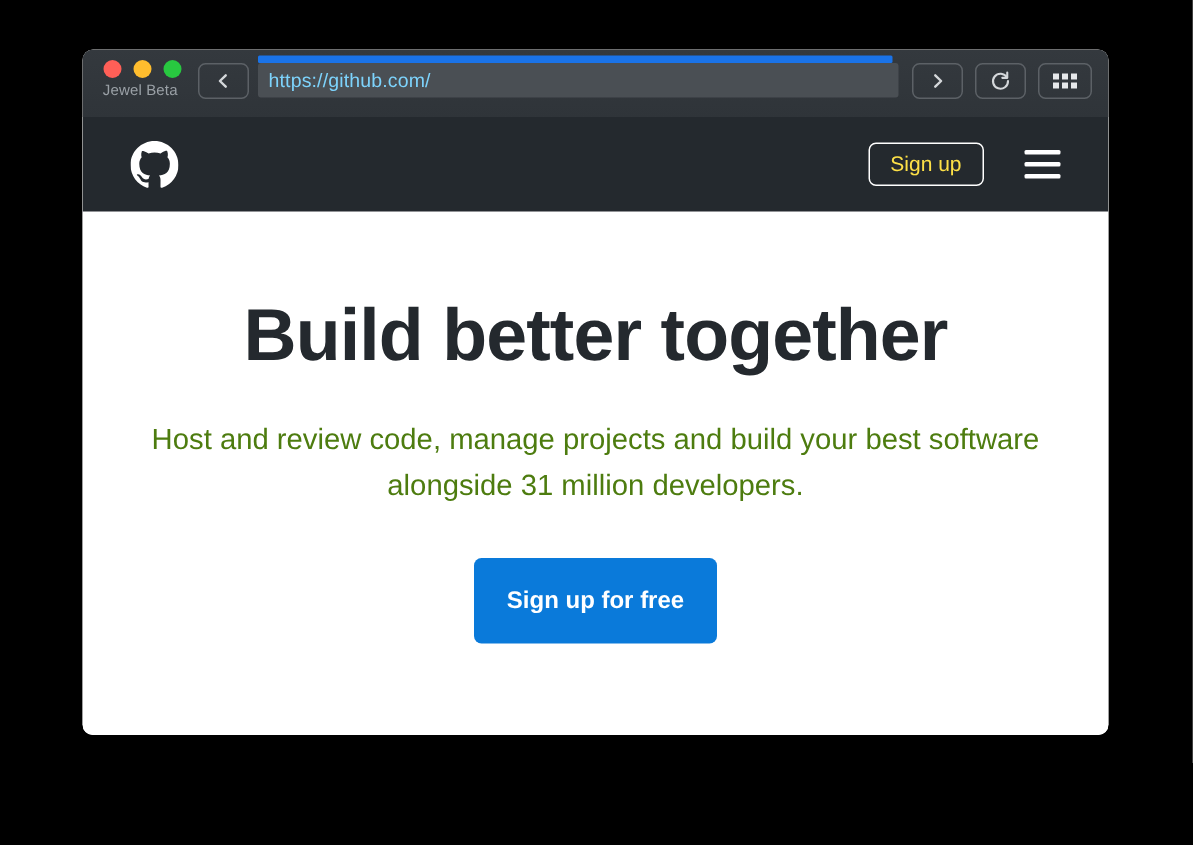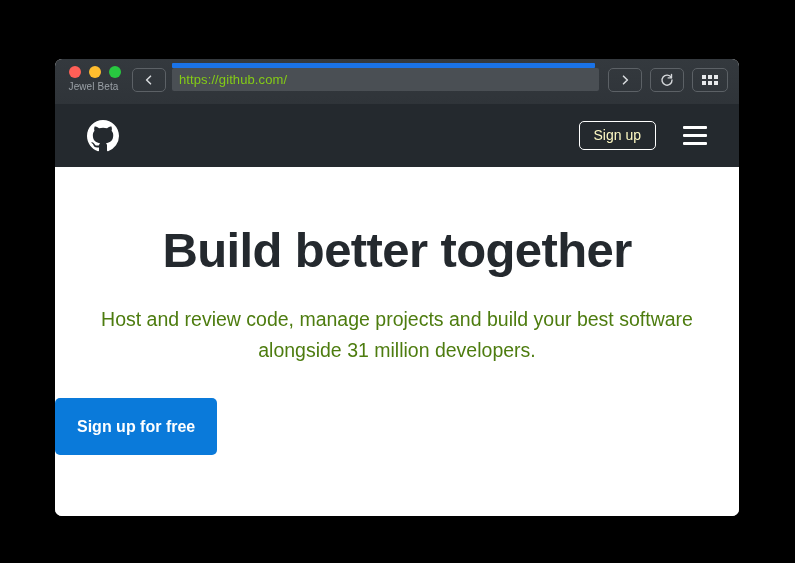--- a/index.html
+++ b/index.html
@@ -19,21 +19,20 @@
   #browser-window {
     position: absolute;
     left: 55px;
     top: 33px;
     width: 684px;
     height: 457px;
     border-radius: 7px;
     overflow: hidden;
     background: #ffffff;
     box-shadow: 0 0 0 0.5px #000;
-    margin-top: 26px;
   }
 
   
   #browser-toolbar {
     position: relative;
     height: 45px;
     background: #32373c;
     background: linear-gradient(#34393e, #2f3439);
     display: flex;
     align-items: flex-start;
@@ -97,21 +96,21 @@
     position: absolute;
     inset: 0;
     background: #4a4f54;
     border-radius: 2px;
     display: flex;
     align-items: center;
     overflow: hidden;
     cursor: text;
   }
   #url-text {
-    color: #84cc16;
+    color: #7dd3fc;
     font-size: 13px;
     padding-left: 7px;
     white-space: nowrap;
     letter-spacing: 0.1px;
   }
   #progress-bar {
     position: absolute;
     left: 0;
     top: -5px;
     height: 5px;
@@ -168,21 +167,21 @@
   #gh-logo {
     width: 32px;
     height: 32px;
     color: #ffffff;
     display: block;
   }
   .header-spacer { flex: 1 1 auto; }
   #signup-btn {
     border: 1px solid #ffffff;
     border-radius: 5px;
-    color: #fef9c3;
+    color: #fde047;
     font-size: 14px;
     padding: 6px 14px 7px;
     background: transparent;
     line-height: 1;
     cursor: pointer;
     font-family: "Liberation Sans", sans-serif;
   }
   #hamburger-btn {
     margin-left: 27px;
     margin-right: 32px;
@@ -219,21 +218,21 @@
     font-size: 19.5px;
     line-height: 31px;
     color: #4d7c0f;
     margin: 26px auto 0;
     max-width: 600px;
     font-weight: normal;
   }
   #hero-actions {
     margin-top: 32px;
     display: flex;
-    justify-content: space-between;
+    justify-content: center;
     gap: 12px;
   }
   .cta {
     background: #0a7ada;
     color: #ffffff;
     font-size: 16px;
     font-weight: bold;
     border: none;
     border-radius: 5px;
     padding: 0 22px;

